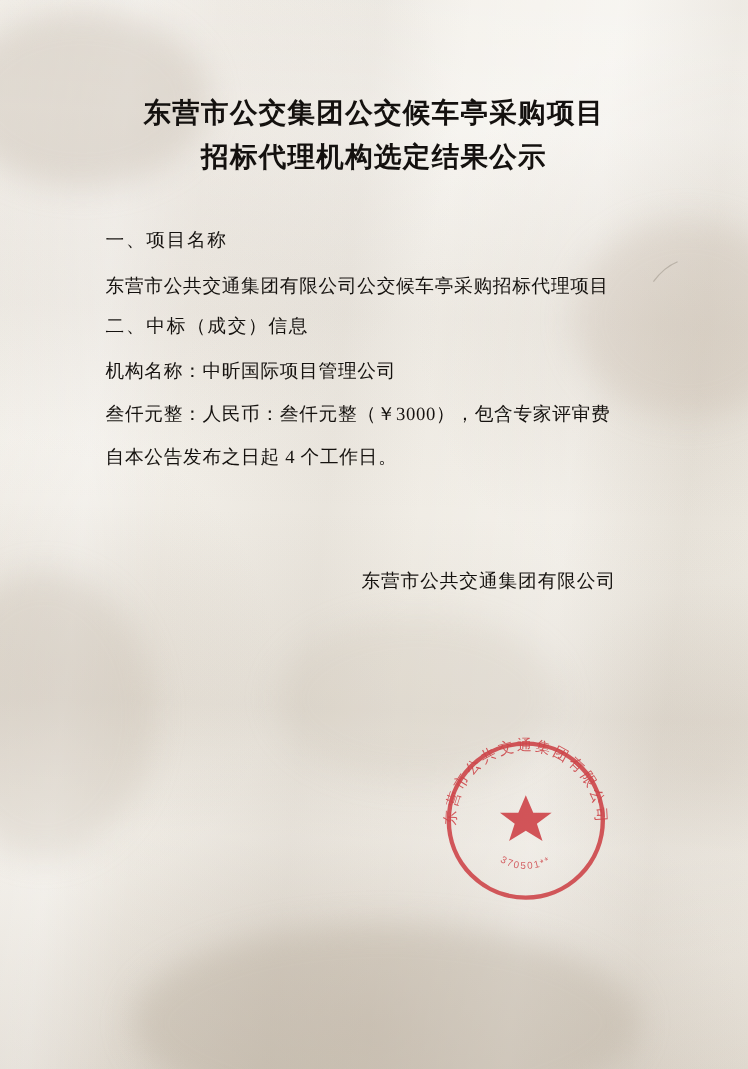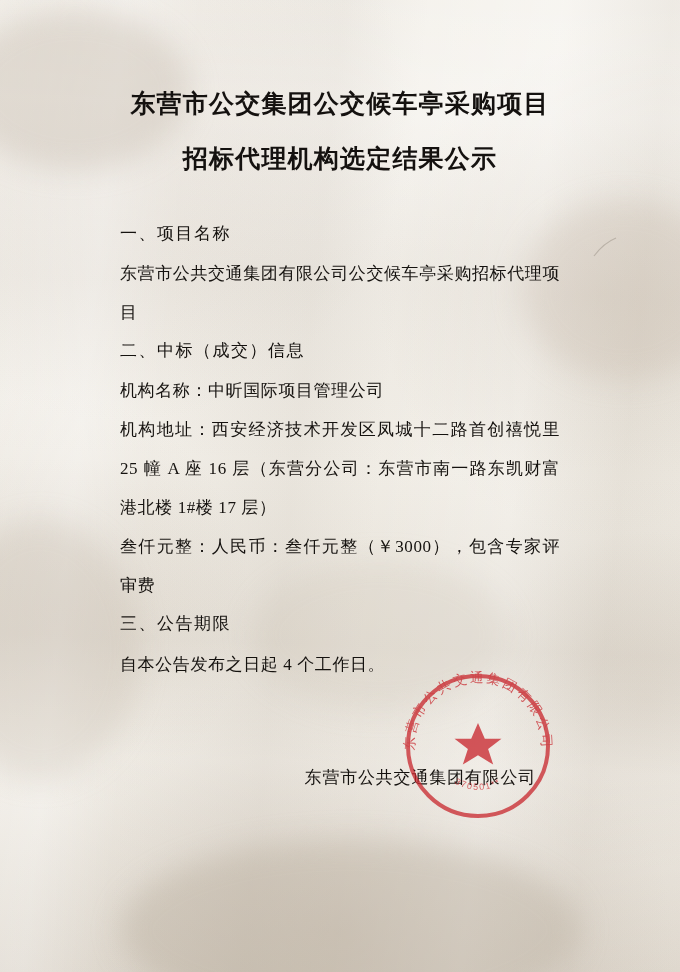--- a/index.html
+++ b/index.html
@@ -60,38 +60,39 @@
   .smudge {
     position: absolute;
     pointer-events: none;
     border-radius: 50%;
     filter: blur(14px);
   }
 
   .content {
     position: relative;
     z-index: 3;
-    padding: 0 120px;
+    padding: 0 96px;
     box-sizing: border-box;
   }
 
   .title-block {
     padding-top: 88px;
     text-align: center;
     color: #14110f;
   }
   .title-line {
     font-size: 25px;
     font-weight: bold;
     letter-spacing: 1.2px;
     line-height: 1.25;
     font-family: "Liberation Serif", "DejaVu Serif", serif;
   }
   .title-line.second {
-    margin-top: 24px;
+    margin-top: 10px;
+    font-family: Liberation Mono, monospace;
   }
 
   .body-block {
     margin-top: 40px;
     color: #15120f;
     font-size: 17px;
     line-height: 2.3;
     letter-spacing: 0.6px;
   }
   .para {
@@ -177,29 +178,25 @@
 
       <p class="para heading-item">一、项目名称</p>
       <p class="para">东营市公共交通集团有限公司公交候车亭采购招标代理项目</p>
 
       <p class="para heading-item">二、中标（成交）信息</p>
 
       <p class="para">
         <span>机构名称：</span><span>中昕国际项目管理公司</span>
       </p>
 
-      <p class="para">
-        <span>机构地址：</span><span>西安经济技术开发区凤城十二路首创禧悦里 25 幢 A 座 16 层（东营分公司：东营市南一路东凯财富港北楼 1#楼 17 层）</span>
-      </p>
 
       <p class="para">
         <span>叁仟元整：</span><span>人民币：叁仟元整（￥3000），包含专家评审费</span>
       </p>
 
-      <p class="para heading-item">三、公告期限</p>
       <p class="para">自本公告发布之日起 4 个工作日。</p>
 
       <div class="spacer-lg"></div>
 
     </div>
 
     <div class="sign-block">
       <div>东营市公共交通集团有限公司</div>
     </div>
 

